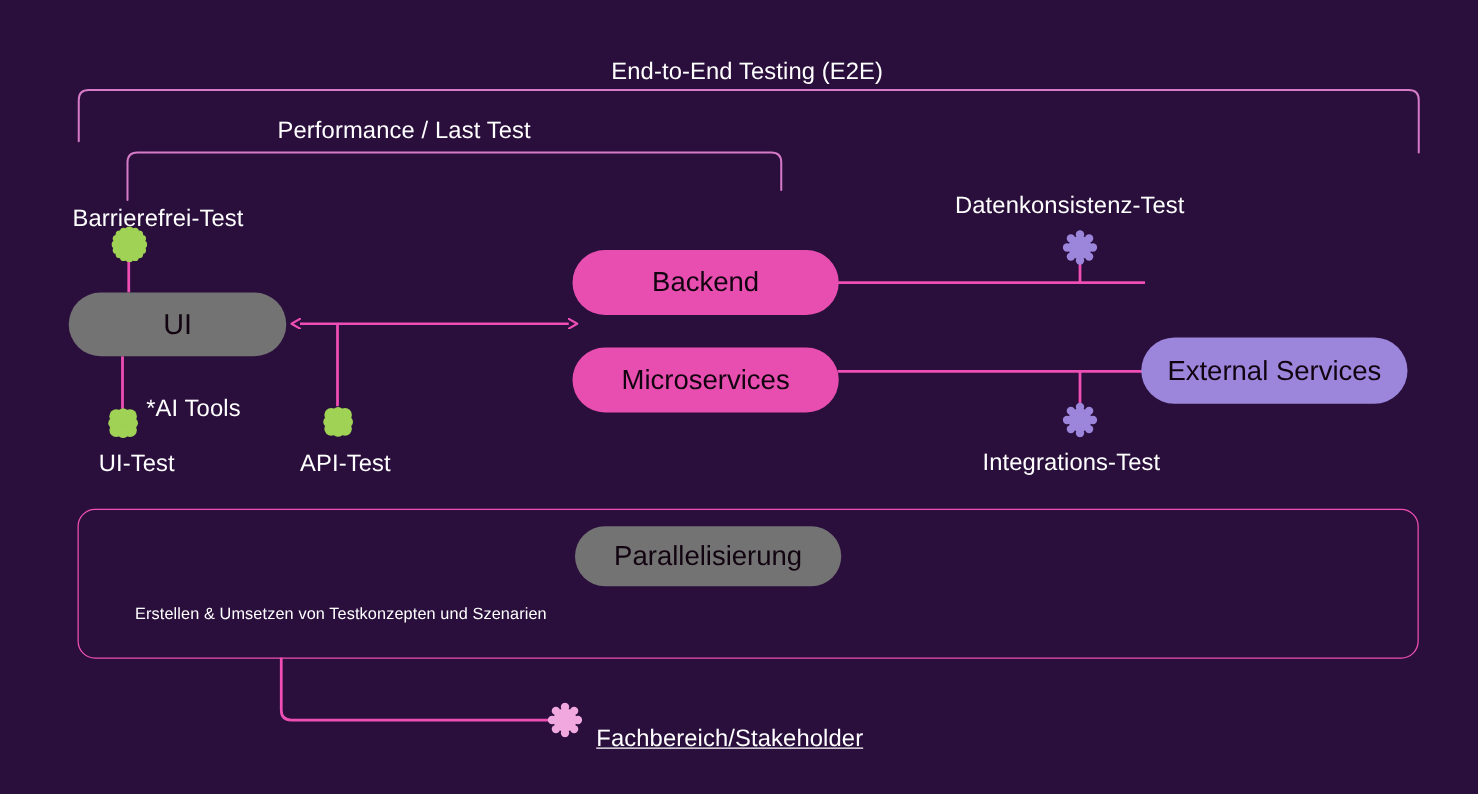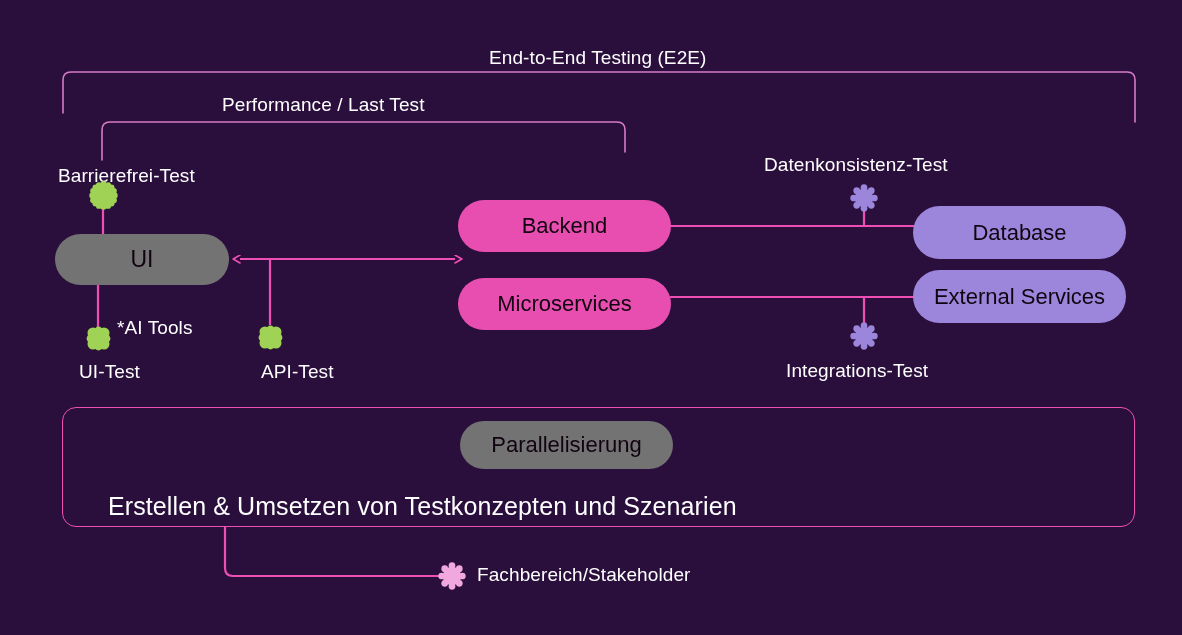--- a/index.html
+++ b/index.html
@@ -148,21 +148,21 @@
           <circle cx="69" cy="31" r="19"></circle>
         <circle cx="31" cy="69" r="19"></circle>
           <circle cx="69" cy="69" r="19"></circle>
         <circle cx="50" cy="24" r="15"></circle>
           <circle cx="50" cy="76" r="15"></circle>
         <circle cx="24" cy="50" r="15"></circle>
           <circle cx="76" cy="50" r="15"></circle>
       </g>
     </svg>
   </div>
-  <div class="lbl" style="left:240px;top:362px;margin-left:21px;">API-Test</div>
+  <div class="lbl" style="left:240px;top:362px;">API-Test</div>
 
   <div class="pill pink" style="left:458px;top:278px;width:213px;height:52px;">
     <span>Microservices</span>
   </div>
 
   <div class="pill pink" style="left:458px;top:200px;width:213px;height:52px;">
     <span>Backend</span>
   </div>
 
   <div class="lbl" style="left:764px;top:155px;">Datenkonsistenz-Test</div>
@@ -176,23 +176,20 @@
         <circle cx="13" cy="50" r="12"></circle>
           <circle cx="87" cy="50" r="12"></circle>
         <circle cx="24" cy="24" r="12"></circle>
           <circle cx="76" cy="24" r="12"></circle>
         <circle cx="24" cy="76" r="12"></circle>
           <circle cx="76" cy="76" r="12"></circle>
       </g>
     </svg>
   </div>
 
-  <div class="pill purple" style="left:913px;top:206px;width:213px;height:53px;">
-    <span>Database</span>
-  </div>
 
   <div class="pill purple" style="left:913px;top:270px;width:213px;height:53px;">
     <span>External Services</span>
   </div>
 
   <div class="blob" style="left:850px;top:322px;width:28px;height:28px;">
     <svg viewBox="0 0 100 100" aria-hidden="true">
       <g fill="#9c86dc">
         <circle cx="50" cy="50" r="33"></circle>
         <circle cx="50" cy="13" r="12"></circle>
@@ -209,32 +206,32 @@
   <div class="lbl" style="left:786px;top:361px;">Integrations-Test</div>
 
   <div class="panel" style="left:62px;top:407px;width:1073px;height:120px;"></div>
 
 
 
   <div class="pill green" style="left:460px;top:421px;width:213px;height:48px;">
     <span>Parallelisierung</span>
   </div>
 
-  <div class="lbl" style="left:108px;top:494px;font-size:25px;">Erstellen &amp; Umsetzen von Testkonzepten und Szenarien</div>
+  <div class="lbl" style="left:108px;top:484px;font-size:13px;">Erstellen &amp; Umsetzen von Testkonzepten und Szenarien</div>
 
   <div class="blob" style="left:438px;top:562px;width:28px;height:28px;">
     <svg viewBox="0 0 100 100" aria-hidden="true">
       <g fill="#f0a8de">
         <circle cx="50" cy="50" r="33"></circle>
         <circle cx="50" cy="13" r="12"></circle>
           <circle cx="50" cy="87" r="12"></circle>
         <circle cx="13" cy="50" r="12"></circle>
           <circle cx="87" cy="50" r="12"></circle>
         <circle cx="24" cy="24" r="12"></circle>
           <circle cx="76" cy="24" r="12"></circle>
         <circle cx="24" cy="76" r="12"></circle>
           <circle cx="76" cy="76" r="12"></circle>
       </g>
     </svg>
   </div>
-  <div class="lbl" style="left:477px;top:565px;">Fachbereich/Stakeholder</div>
+  <div class="lbl" style="left:477px;top:582px;text-decoration:underline;">Fachbereich/Stakeholder</div>
 
 </div>
 
 </body></html>

